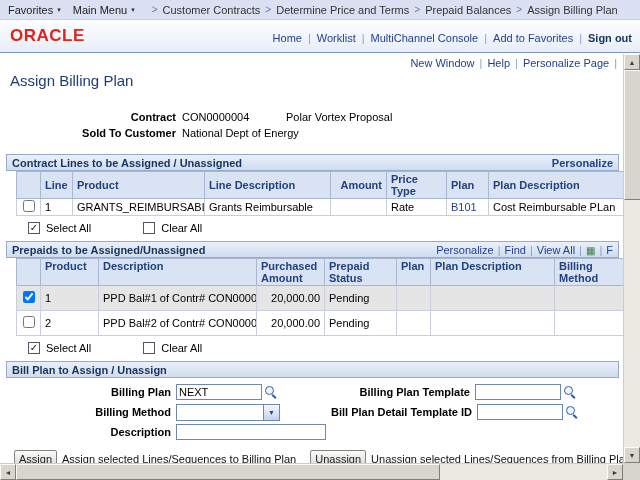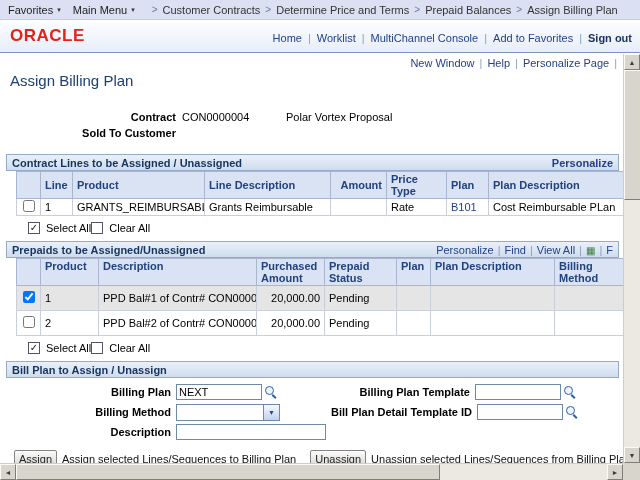--- a/index.html
+++ b/index.html
@@ -53,21 +53,21 @@
   .grid td { border:1px solid #c9cfda; padding:1px 4px; overflow:hidden; white-space:nowrap; }
   .grid .cb { text-align:center; padding:1px 2px; }
   .grid input[type="checkbox"] { margin:0; width:12px; height:12px; }
   .grid .num { text-align:right; }
   .prepaid-grid td { height:25px; }
   .prepaid-grid th { vertical-align:top; }
   tr.sel td { background:#e5e5e5; }
 
   .select-row { display:flex; align-items:center; margin:5px 0 6px 22px; height:14px; }
   .select-item { display:inline-flex; gap:6px; align-items:center; cursor:pointer; }
-  .clear-item { }
+  .clear-item { margin-left:52px; }
   .fake-check { width:12px; height:12px; border:1px solid #556; background:#fff;
                 display:inline-flex; align-items:center; justify-content:center;
                 font-size:10px; line-height:1; color:#111; }
 
   .fields { padding:4px 0 2px 0; }
   .frow { display:flex; align-items:center; height:20px; }
   .flabel { text-align:right; font-weight:bold; padding-right:5px; }
   .l1 { width:170px; }
   .l2 { width:197px; }
   input.text { height:16px; border:1px solid #6f87a8; font-size:11px; font-family:inherit; padding:0 2px; }
@@ -155,20 +155,21 @@
     <div class="page-title">Assign Billing Plan</div>
 
     <div class="info">
       <div class="info-row">
         <span class="info-label">Contract</span>
         <span class="info-value">CON0000004</span>
         <span>Polar Vortex Proposal</span>
       </div>
       <div class="info-row">
         <span class="info-label">Sold To Customer</span>
+        <span>National Dept of Energy</span>
       </div>
     </div>
 
     <div class="section sec1">
       <div class="sec-bar">
         <span>Contract Lines to be Assigned / Unassigned</span>
         <a>Personalize</a>
       </div>
       <table class="grid">
         <colgroup>

